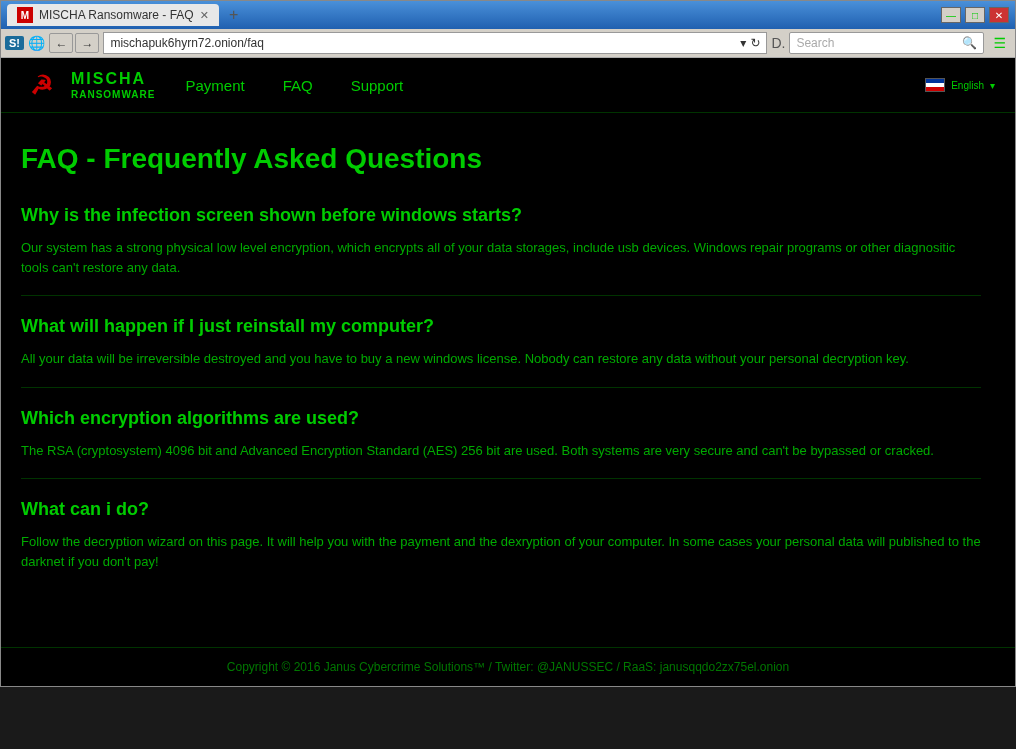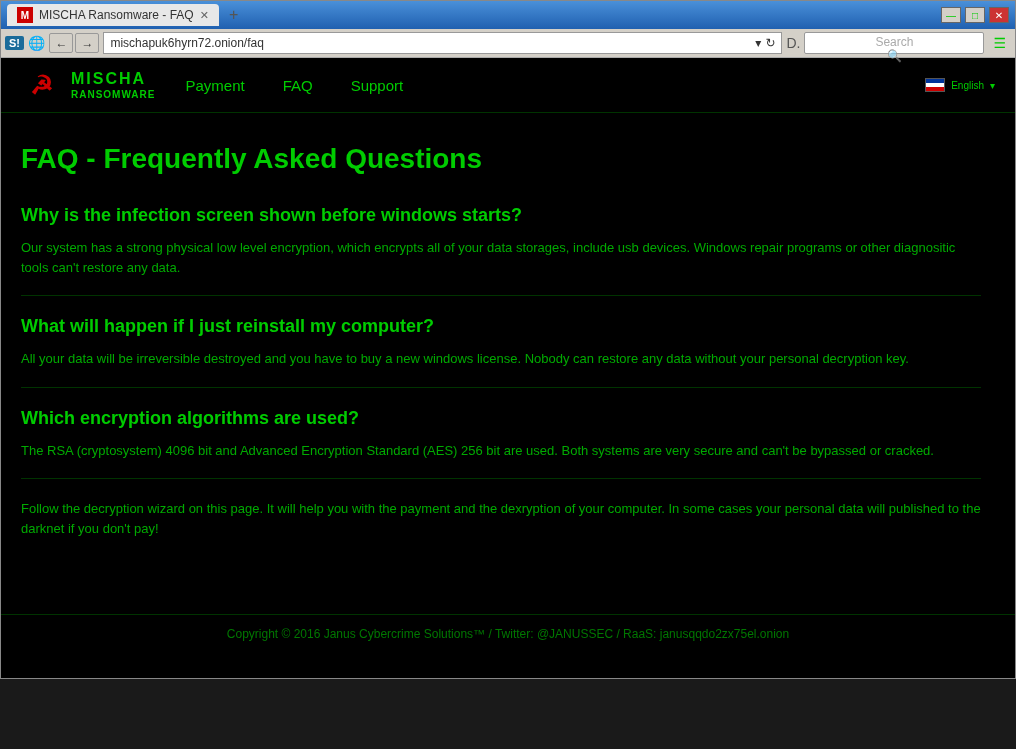--- a/index.html
+++ b/index.html
@@ -118,25 +118,24 @@
       align-items: center;
       gap: 4px;
     }
     .search-bar {
       display: flex;
       align-items: center;
       background: white;
       border: 1px solid #999;
       border-radius: 2px;
       padding: 2px 6px;
-      width: 180px;
+      width: 195px;
       height: 22px;
       font-size: 12px;
       color: #aaa;
-      flex-direction: column;
     }
     .menu-btn {
       font-size: 14px;
       cursor: pointer;
       padding: 2px 5px;
     }
     .s-icon {
       background: #1a6b9a;
       color: white;
       font-size: 11px;
@@ -341,20 +340,21 @@
         <hr class="faq-divider">
       </div>
 
       <div class="faq-item">
         <h2 class="faq-question">Which encryption algorithms are used?</h2>
         <p class="faq-answer">The RSA (cryptosystem) 4096 bit and Advanced Encryption Standard (AES) 256 bit are used. Both systems are very secure and can't be bypassed or cracked.</p>
         <hr class="faq-divider">
       </div>
 
       <div class="faq-item">
+        <h2 class="faq-question">What can i do?</h2>
         <p class="faq-answer">Follow the decryption wizard on this page. It will help you with the payment and the dexryption of your computer. In some cases your personal data will published to the darknet if you don't pay!</p>
       </div>
     </div>
 
     <footer class="site-footer">
       <span>Copyright © 2016 Janus Cybercrime Solutions™ / Twitter: @JANUSSEC / RaaS: janusqqdo2zx75el.onion</span>
     </footer>
 
   </div>
 </div>

